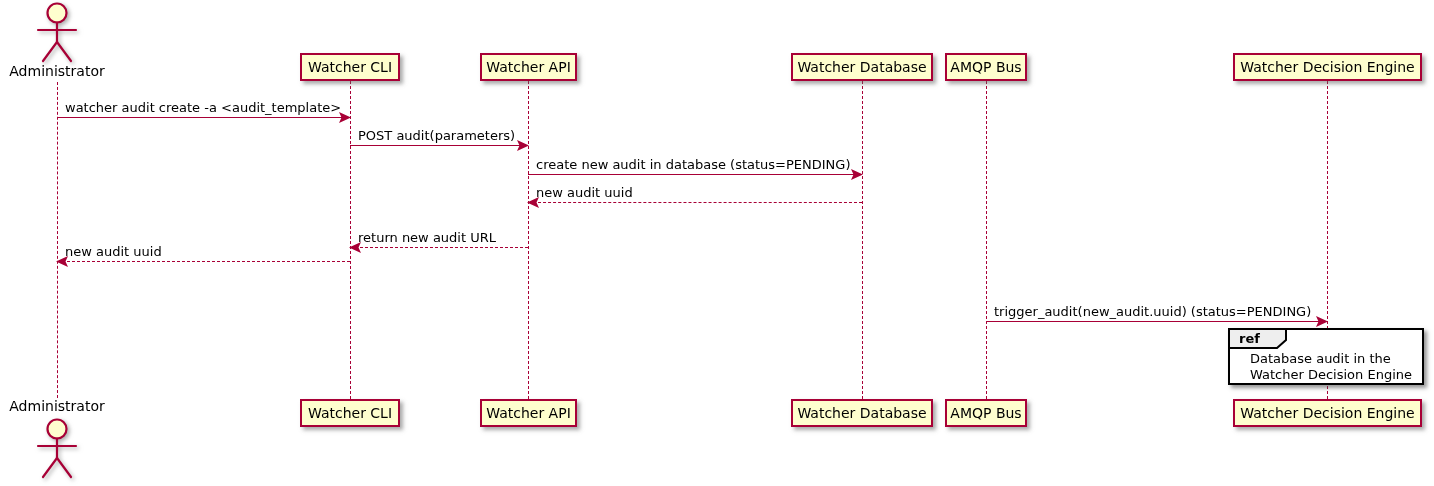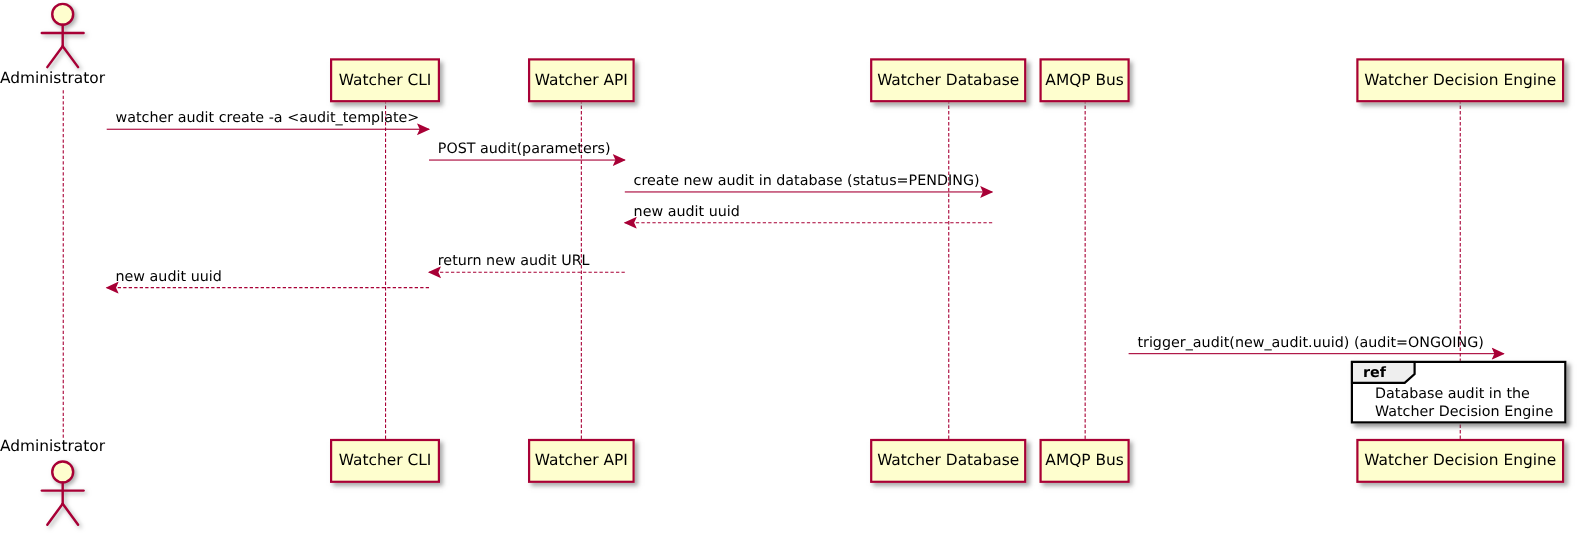--- a/index.html
+++ b/index.html
@@ -23,21 +23,21 @@
     overflow: hidden;
   }
   .lifeline {
     position: absolute;
     width: 0;
     border-left: 1px dashed var(--accent);
     z-index: 0;
   }
   .participant {
     position: absolute;
-    height: 40px;
+    height: 28px;
     background: var(--node-fill);
     border: 2px solid var(--accent);
     box-shadow: 3px 3px 4px rgba(100,100,100,0.55);
     display: flex;
     align-items: center;
     justify-content: center;
     font-size: 14px;
     color: var(--text);
     white-space: nowrap;
     z-index: 2;
@@ -45,31 +45,30 @@
   .actor-figure {
     position: absolute;
     z-index: 2;
     filter: drop-shadow(2.5px 2.5px 2px rgba(100,100,100,0.55));
   }
   .actor-figure circle { fill: var(--node-fill); stroke: var(--accent); stroke-width: 2.2; }
   .actor-figure line { stroke: var(--accent); stroke-width: 2.2; stroke-linecap: round; }
   .actor-label {
     position: absolute;
     width: 114px;
-    text-align: left;
+    text-align: center;
     font-size: 14px;
     color: var(--text);
     white-space: nowrap;
     z-index: 2;
   }
   .message {
     position: absolute;
     height: 20px;
     z-index: 2;
-    margin-left: 40px;
   }
   .msg-label {
     position: absolute;
     left: 8px;
     bottom: 3px;
     font-size: 13px;
     color: var(--text);
     white-space: nowrap;
   }
   .msg-line {
@@ -195,21 +194,21 @@
   <div class="message" style="left:57px;top:242px;width:293px">
     <div class="msg-label">new audit uuid</div>
     <div class="msg-line dashed"></div>
     <svg class="head left" width="12" height="11" viewBox="0 0 12 11">
         <polygon points="12,0 0,5.5 12,11 9.5,5.5"></polygon>
       </svg>
   </div>
 
 
   <div class="message" style="left:986px;top:302px;width:341px">
-    <div class="msg-label">trigger_audit(new_audit.uuid) (audit=ONGOING)</div>
+    <div class="msg-label">trigger_audit(new_audit.uuid) (status=PENDING)</div>
     <div class="msg-line"></div>
     <svg class="head right" width="12" height="11" viewBox="0 0 12 11">
         <polygon points="0,0 12,5.5 0,11 2.5,5.5"></polygon>
       </svg>
   </div>
 
   <div class="ref-box" style="left:1228px;top:328px;width:196px;height:57px">
     <svg class="ref-header" width="68" height="22" viewBox="0 0 68 22">
       <path d="M1,1 H58 V12 L49,20 H1 Z"></path>
       <text x="11" y="15">ref</text>

